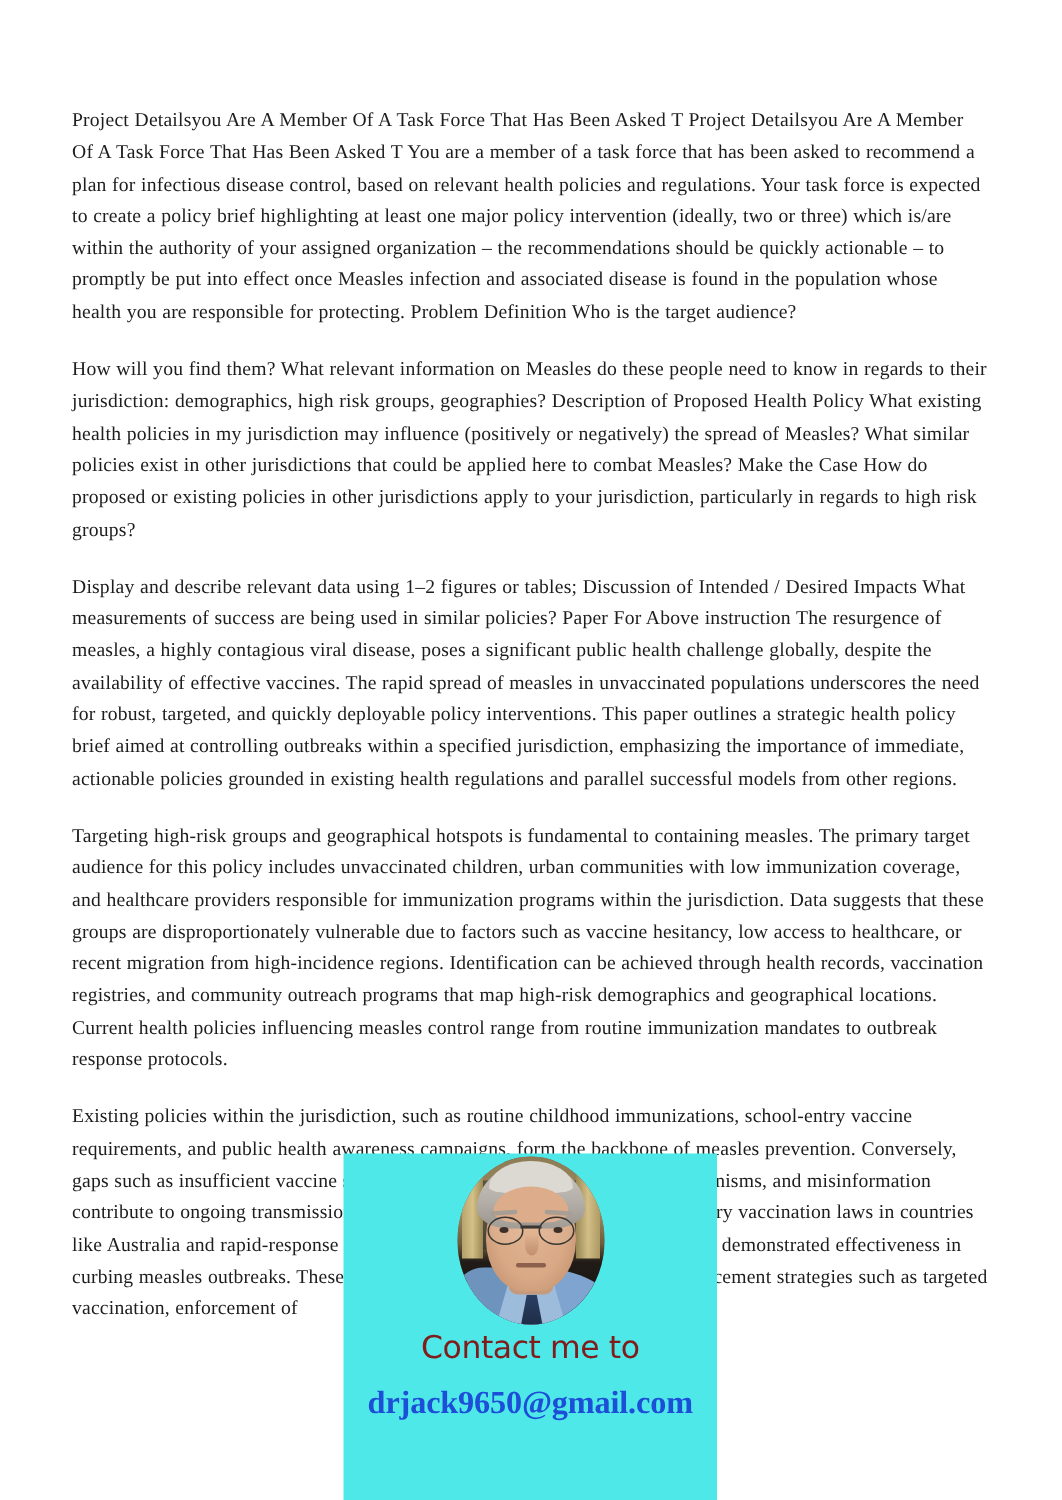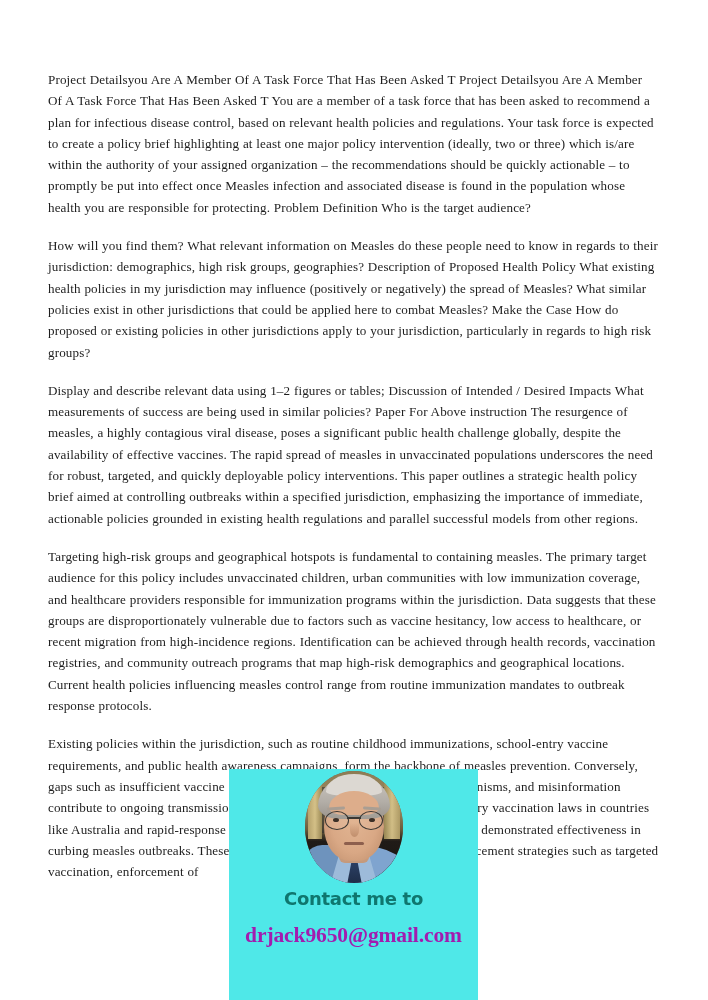--- a/index.html
+++ b/index.html
@@ -209,33 +209,33 @@
 
   #card-text {
     position: absolute;
     left: 0;
     right: 0;
     top: 114px;
     text-align: center;
   }
   .card-headline {
     font-family: "DejaVu Sans", "Liberation Sans", sans-serif;
-    font-weight: 700;
-    font-size: 18px;
+    font-weight: 400;
+    font-size: 21px;
     line-height: 31px;
-    color: #0f766e;
+    color: #7f1d1d;
     letter-spacing: -0.3px;
     margin: 0;
   }
   .card-email {
     font-family: "Liberation Serif", "DejaVu Serif", serif;
     font-weight: 700;
     font-size: 21.5px;
     line-height: 28px;
-    color: #a21caf;
+    color: #1d4ed8;
     margin: 7px 0 0 0;
     letter-spacing: -0.1px;
   }
 </style>
 </head>
 <body>
 
 <div id="page">
 
   <div id="doc-body">

